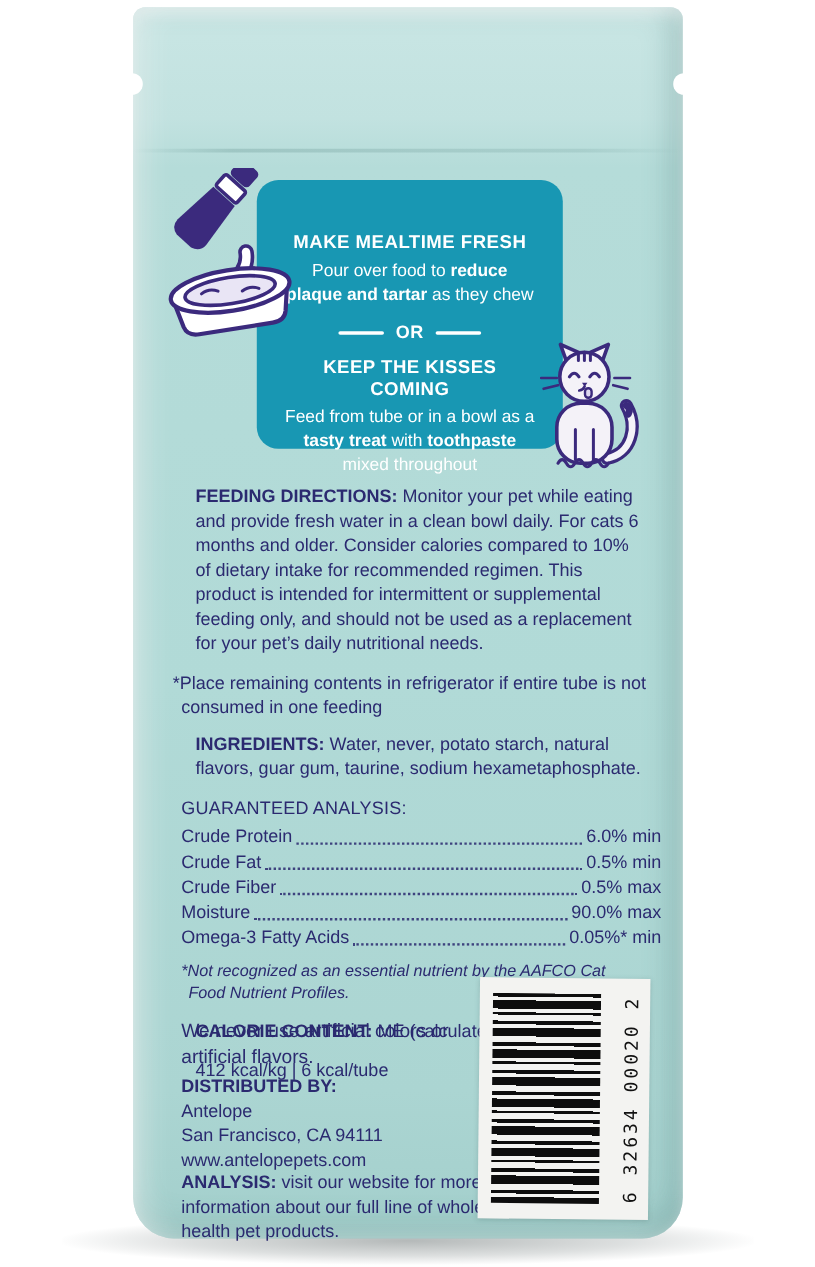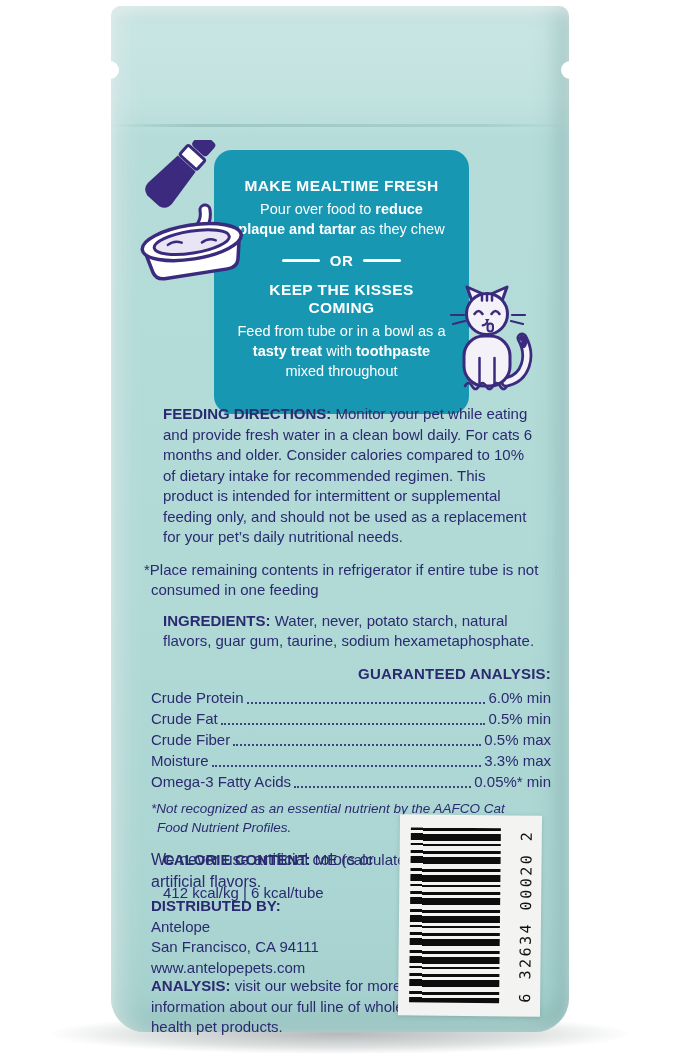--- a/index.html
+++ b/index.html
@@ -22,42 +22,42 @@
     position:absolute;left:0;top:118px;width:100%;height:3px;
     background:linear-gradient(90deg,rgba(110,155,152,.0),rgba(110,155,152,.35) 18%,rgba(110,155,152,.22) 82%,rgba(110,155,152,0));
     border-radius:2px;
   }
   .notch{
     position:absolute;width:18px;height:18px;background:#ffffff;border-radius:50%;top:55px;
   }
   .notch.left{left:-10px;} .notch.right{right:-10px;}
 
   .callout{
-    position:absolute;left:103px;top:144px;width:255px;height:264px;
+    position:absolute;left:103px;top:144px;width:255px;height:224px;
     background:#1897b3;border-radius:18px;color:#ffffff;text-align:center;
-    box-sizing:border-box;padding:27px 22px 0 22px;
+    box-sizing:border-box;padding:44px 22px 0 22px;
   }
   .callout h3{margin:0 0 4px 0;font-size:15.5px;letter-spacing:.4px;font-weight:bold;}
   .callout p{margin:0;font-size:14.5px;line-height:1.38;font-weight:500;}
   .callout b{font-weight:bold;}
   .or-divider{display:flex;align-items:center;justify-content:center;gap:10px;margin:13px 0 12px 0;}
   .or-divider .bar{width:38px;height:3.5px;background:#ffffff;border-radius:2px;}
   .or-divider .or{font-weight:bold;font-size:15px;letter-spacing:.5px;}
 
   .illus{position:absolute;}
   .illus-bowl{left:6px;top:134px;width:152px;height:152px;}
   .illus-cat{left:331px;top:278px;width:92px;height:112px;}
   .text-col{
     position:absolute;left:40px;top:386px;width:400px;
     font-size:15px;line-height:20.5px;color:#2b2a70;
   }
   .text-col b{font-weight:bold;}
   .para{margin:12px;}
   .hang{text-indent:-7px;margin:0;} .mt10{margin-top:10px;}
-  .ga-head{margin:10px 0 3px 0;font-weight:bold;letter-spacing:.2px;text-align:right;}
+  .ga-head{margin:10px 0 3px 0;font-weight:normal;letter-spacing:.2px;}
   .ga-row{display:flex;align-items:flex-end;height:21px;justify-content:space-between;}
   .ga-row .leader{flex:1;margin:0 3px 4px 3px;border-bottom:2px dotted #2b2a70;opacity:.85;}
   .ga-row .val{white-space:nowrap;}
   .footnote{margin:7px 0 0 0;font-style:italic;font-size:13.5px;line-height:19px;max-width:348px;text-indent:-6px;padding-left:6px;}
   .cal{margin-top:13px;}
   .claim{position:absolute;left:40px;top:827px;width:268px;font-weight:normal;font-size:16px;line-height:22px;color:#2b2a70;}
   .dist{position:absolute;left:40px;top:890px;font-size:15px;line-height:20.5px;color:#2b2a70;}
   .dist .lbl{font-weight:bold;}
   .quest{position:absolute;left:40px;top:955px;width:276px;font-size:15px;line-height:20.5px;color:#2b2a70;}
 
@@ -158,21 +158,21 @@
         <span class="val">0.5% min</span>
       </div>
     <div class="ga-row">
         <span>Crude Fiber</span>
         <span class="leader"></span>
         <span class="val">0.5% max</span>
       </div>
     <div class="ga-row">
         <span>Moisture</span>
         <span class="leader"></span>
-        <span class="val">3.3% max</span>
+        <span class="val">90.0% max</span>
       </div>
     <div class="ga-row">
         <span>Omega-3 Fatty Acids</span>
         <span class="leader"></span>
         <span class="val">0.05%* min</span>
       </div>
     <p class="footnote">*Not recognized as an essential nutrient by the AAFCO Cat Food Nutrient Profiles.</p>
 
     <p class="para cal"><b>CALORIE CONTENT:</b><span> ME (calculated)</span></p>
     <p class="para">412 kcal/kg | 6 kcal/tube</p>

